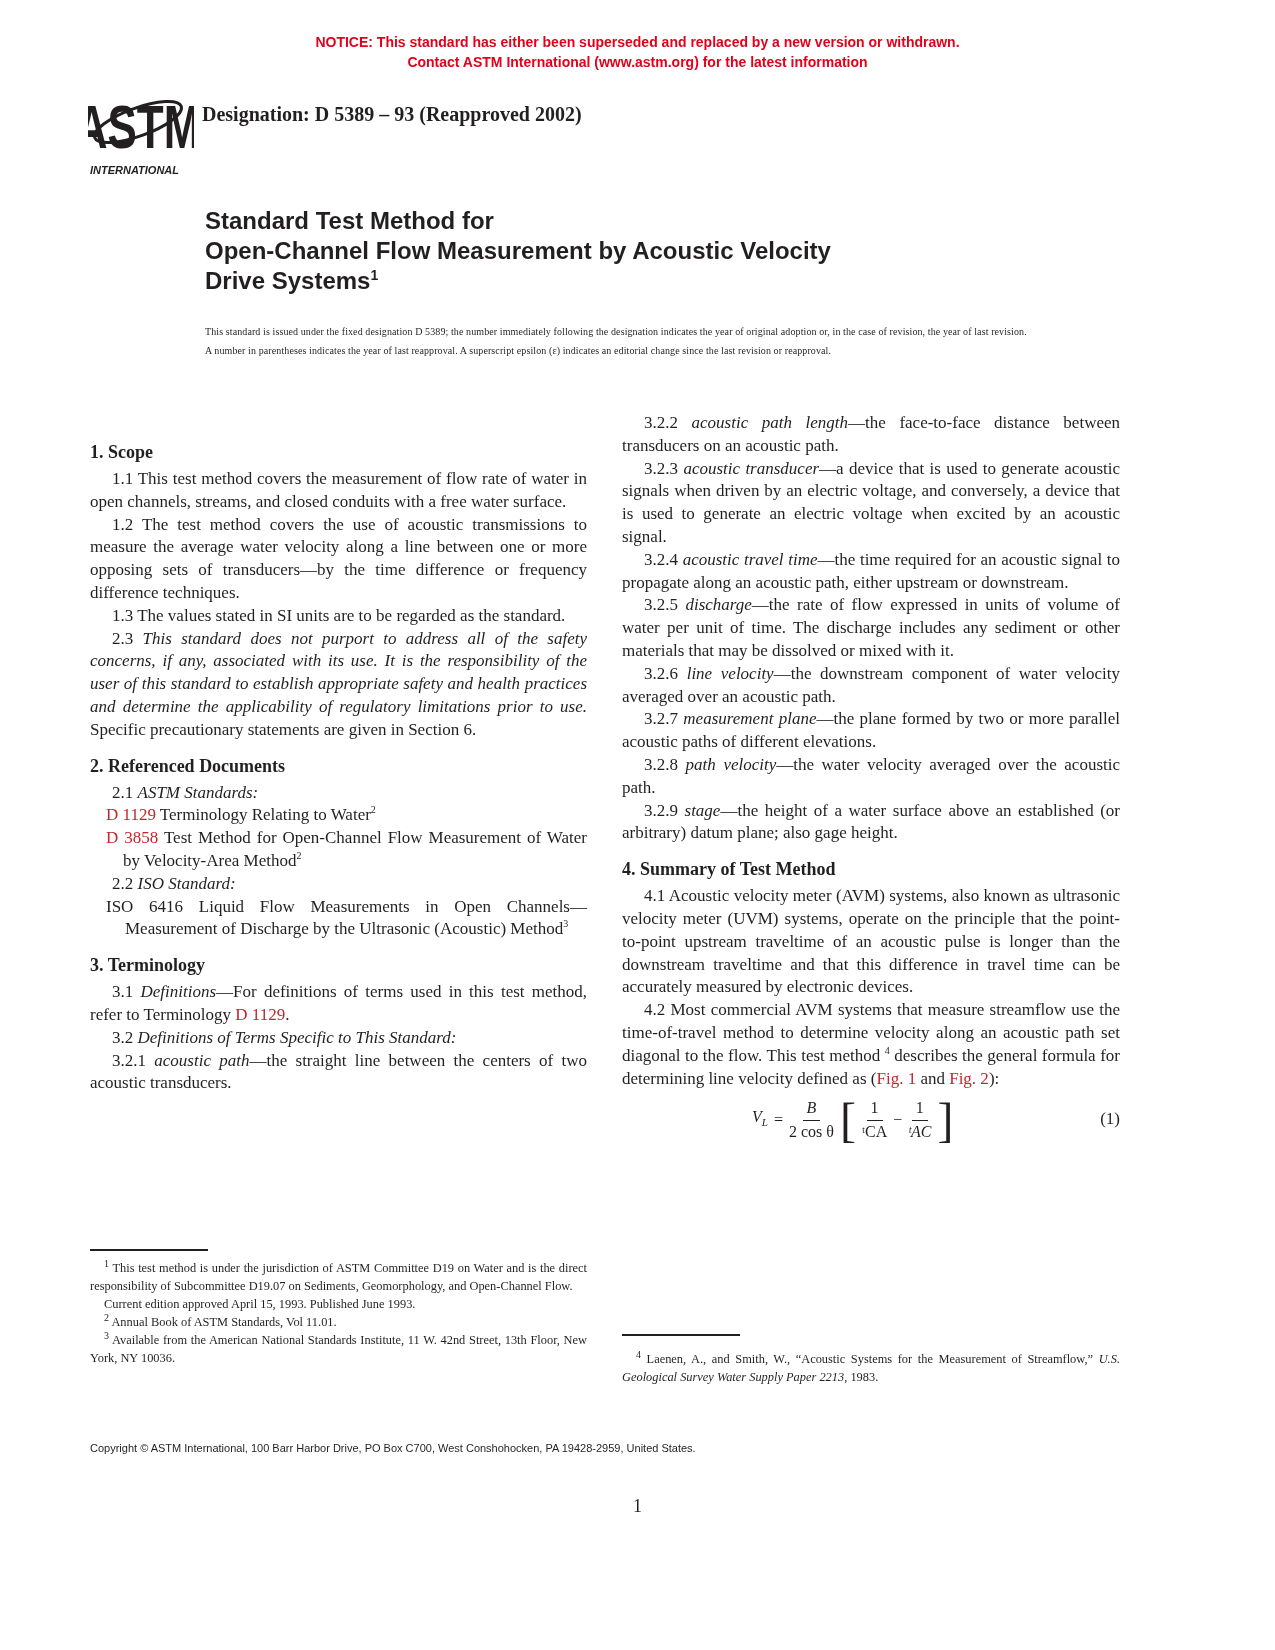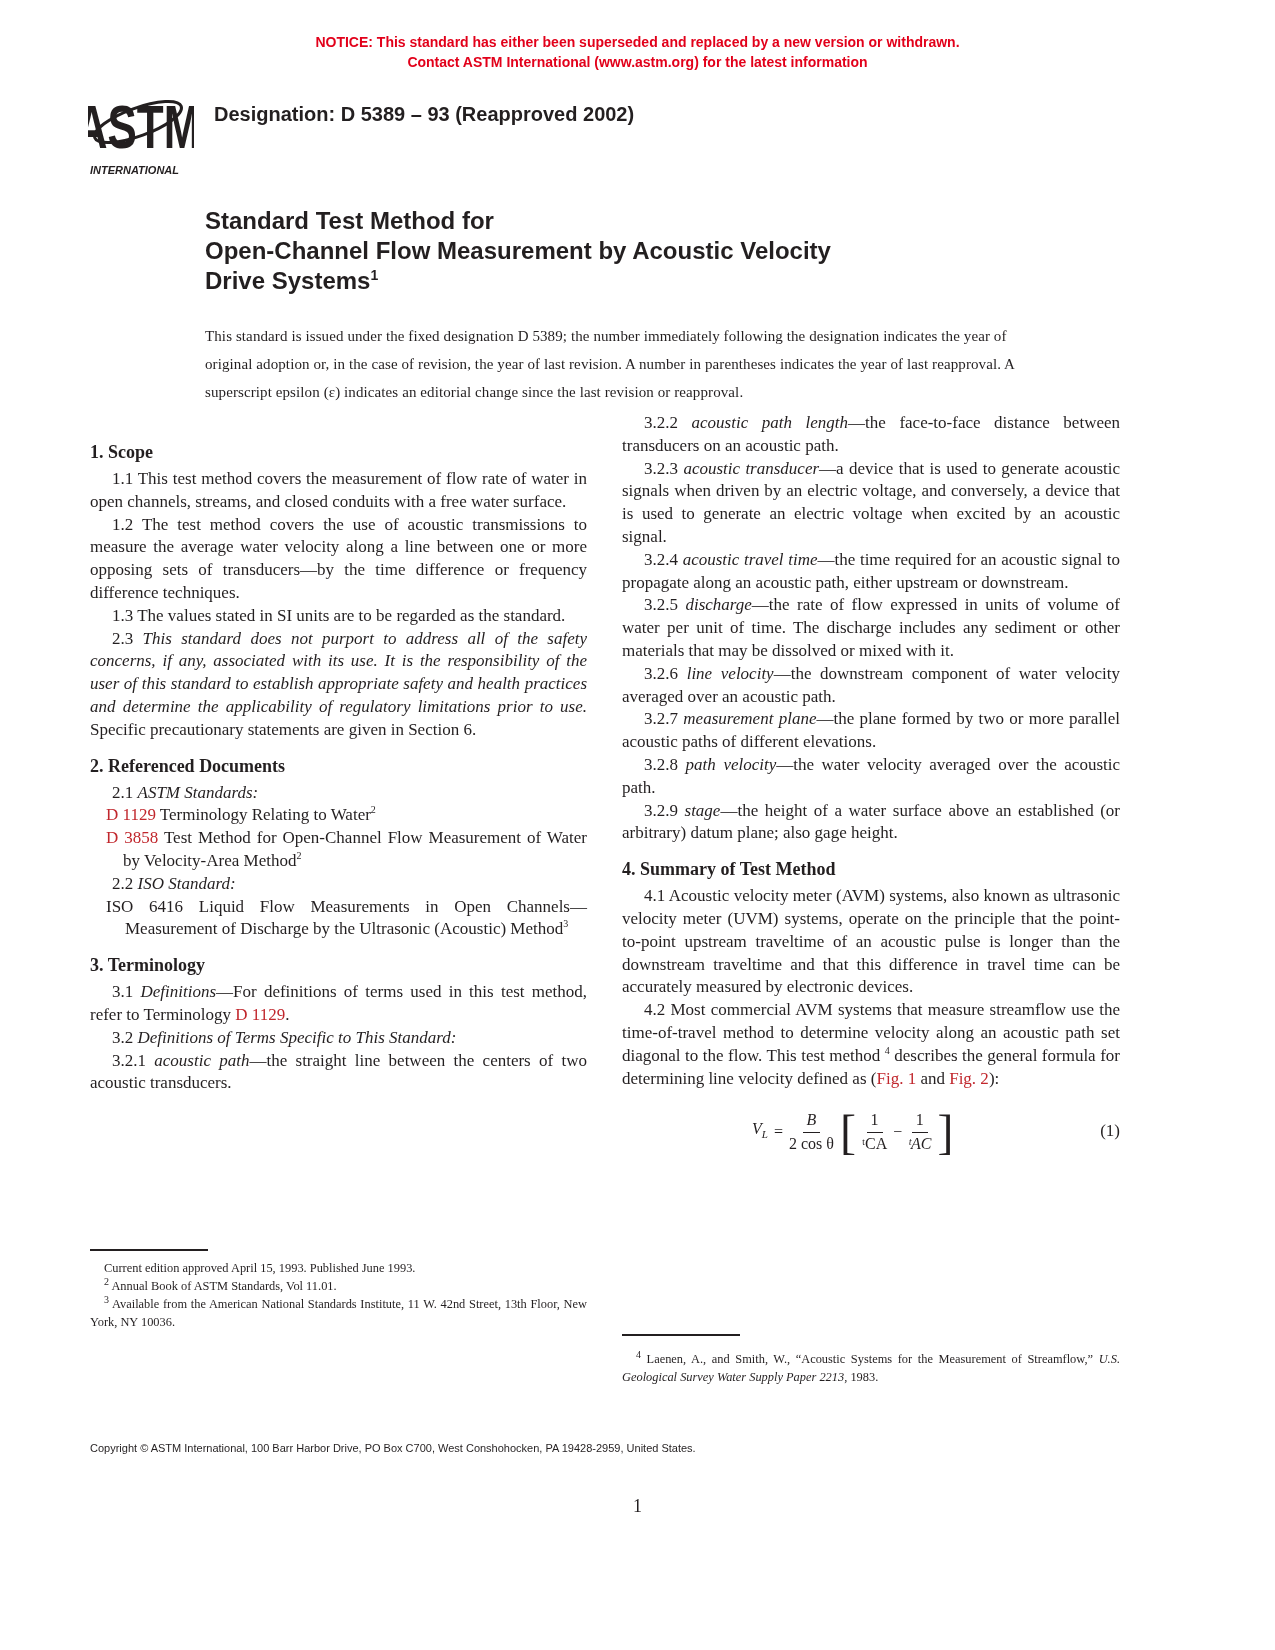--- a/index.html
+++ b/index.html
@@ -2,24 +2,24 @@
 <html><head>
 <meta charset="utf-8">
 <style>
   html, body { margin:0; padding:0; background:#fff; }
   body { width:1275px; height:1650px; position:relative; overflow:hidden; color:#231f20;
          font-family:"Liberation Serif", serif; }
   .abs { position:absolute; }
   .notice { left:0; width:1275px; top:32px; text-align:center; color:#e2001a;
             font-family:"Liberation Sans", sans-serif; font-weight:bold; font-size:14px; line-height:20px; }
   .logo { left:88px; top:86px; width:106px; height:92px; }
-  .designation { left:214px; top:103px; font-family:Liberation Sans, sans-serif; font-weight:bold; font-size:20px; }
+  .designation { left:202px; top:103px; font-family:Liberation Serif, serif; font-weight:bold; font-size:20px; }
   .title { left:205px; top:206px; font-family:"Liberation Sans", sans-serif; font-weight:bold; font-size:24px; line-height:30px; }
   .title sup { font-size:14px; }
-  .issued { left:205px; top:322px; width:830px; font-size:15px; line-height:28px; letter-spacing:0.1px; }
+  .issued { left:205px; top:322px; width:830px; font-size:10px; line-height:19px; letter-spacing:0.1px; }
   .col { font-size:17px; line-height:22.8px; }
   .col p { margin:0; text-align:justify; }
   .col .ind { text-indent:22px; }
   .col h2 { font-size:18px; font-weight:bold; margin:0; line-height:24px; }
   .left { left:90px; top:412px; width:497px;margin-top:28px; }
   .right { left:622px; top:412px; width:498px; }
   .red { color:#c1272d; }
   .ref { padding-left:33px; text-indent:-17px; margin-left:0; }
   sup { font-size:10px; line-height:0; }
   .fnrule { height:2px; background:#231f20; width:118px; }
@@ -79,20 +79,21 @@
   <h2>3.  Terminology</h2>
   <div style="height:4px"></div>
   <p class="ind"><span>3.1 </span><i>Definitions</i><span>—For definitions of terms used in this test method, refer to Terminology </span><span class="red">D 1129</span>.</p>
   <p class="ind"><span>3.2 </span><i>Definitions of Terms Specific to This Standard:</i></p>
   <p class="ind"><span>3.2.1 </span><i>acoustic path</i><span>—the straight line between the centers of two acoustic transducers.</span></p>
 </div>
 
 <div class="abs fn" style="left:90px; top:1249px; width:497px;">
   <div class="fnrule"></div>
   <div style="height:8px"></div>
+  <p style="text-indent:14px"><sup>1</sup><span> This test method is under the jurisdiction of ASTM Committee D19 on Water and is the direct responsibility of Subcommittee D19.07 on Sediments, Geomorphology, and Open-Channel Flow.</span></p>
   <p style="text-indent:14px"><span>Current edition approved April 15, 1993. Published June 1993.</span></p>
   <p style="text-indent:14px"><sup>2</sup><span> Annual Book of ASTM Standards, Vol 11.01.</span></p>
   <p style="text-indent:14px"><sup>3</sup><span> Available from the American National Standards Institute, 11 W. 42nd Street, 13th Floor, New York, NY 10036.</span></p>
 </div>
 
 <div class="abs col right">
   <p class="ind"><span>3.2.2 </span><i>acoustic path length</i><span>—the face-to-face distance between transducers on an acoustic path.</span></p>
   <p class="ind"><span>3.2.3 </span><i>acoustic transducer</i><span>—a device that is used to generate acoustic signals when driven by an electric voltage, and conversely, a device that is used to generate an electric voltage when excited by an acoustic signal.</span></p>
   <p class="ind"><span>3.2.4 </span><i>acoustic travel time</i><span>—the time required for an acoustic signal to propagate along an acoustic path, either upstream or downstream.</span></p>
   <p class="ind"><span>3.2.5 </span><i>discharge</i><span>—the rate of flow expressed in units of volume of water per unit of time. The discharge includes any sediment or other materials that may be dissolved or mixed with it.</span></p>
@@ -100,21 +101,21 @@
   <p class="ind"><span>3.2.7 </span><i>measurement plane</i><span>—the plane formed by two or more parallel acoustic paths of different elevations.</span></p>
   <p class="ind"><span>3.2.8 </span><i>path velocity</i><span>—the water velocity averaged over the acoustic path.</span></p>
   <p class="ind"><span>3.2.9 </span><i>stage</i><span>—the height of a water surface above an established (or arbitrary) datum plane; also gage height.</span></p>
 
   <div style="height:12px"></div>
   <h2>4.  Summary of Test Method</h2>
   <div style="height:4px"></div>
   <p class="ind">4.1  Acoustic velocity meter (AVM) systems, also known as ultrasonic velocity meter (UVM) systems, operate on the principle that the point-to-point upstream traveltime of an acoustic pulse is longer than the downstream traveltime and that this difference in travel time can be accurately measured by electronic devices.</p>
   <p class="ind"><span>4.2  Most commercial AVM systems that measure streamflow use the time-of-travel method to determine velocity along an acoustic path set diagonal to the flow. This test method </span><sup>4</sup><span> describes the general formula for determining line velocity defined as (</span><span class="red">Fig. 1</span><span> and </span><span class="red">Fig. 2</span><span>):</span></p>
 
-  <div style="position:relative; height:56px; margin-top:14px;">
+  <div style="position:relative; height:56px; margin-top:2px;">
     <div class="formula" style="position:absolute; left:130px; top:0; height:56px;">
       <span><span>V</span><sub style="font-size:11px">L</sub></span>
       <span style="font-style:normal"> = </span>
       <span class="frac">
           <span class="num" style="font-style:italic">B</span>
           <span>2 cos θ</span>
         </span>
       <span class="bracket">[</span>
       <span class="frac">
           <span class="num">1</span>

